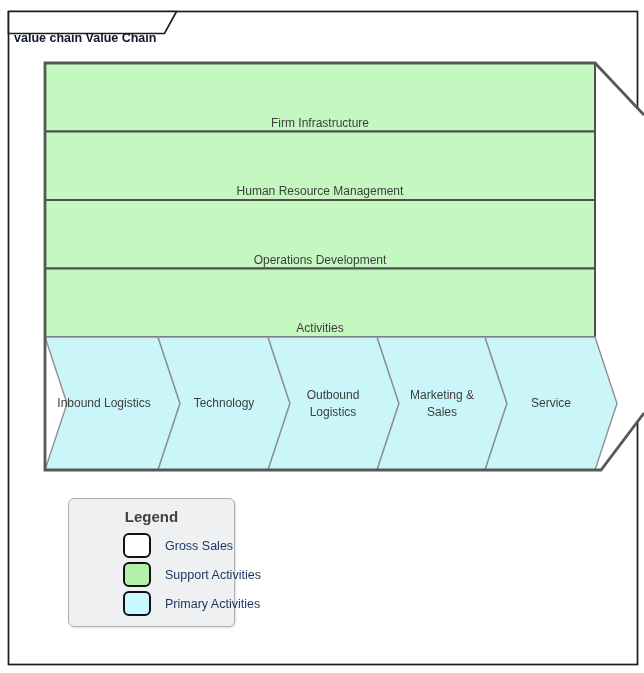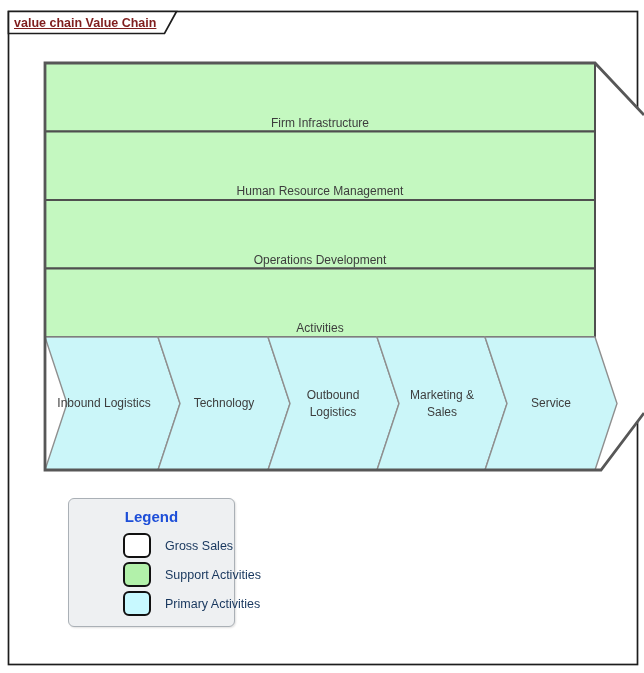--- a/index.html
+++ b/index.html
@@ -3,39 +3,39 @@
 <meta charset="utf-8">
 <style>
   html,body{margin:0;padding:0;background:#ffffff;}
   .stage{
     position:relative;width:644px;height:673px;background:#ffffff;
     font-family:"Liberation Sans","DejaVu Sans",sans-serif;overflow:hidden;
   }
   .stage svg{position:absolute;left:0;top:0;}
   .abs{position:absolute;}
   .tab-label{
-    left:14px;top:13px;width:150px;height:20px;line-height:20px;
-    font-size:12.5px;font-weight:bold;color:#7f1d1d;white-space:nowrap;text-decoration:underline;
+    left:14px;top:28px;width:150px;height:20px;line-height:20px;
+    font-size:12.5px;font-weight:bold;color:#0f172a;white-space:nowrap;
   }
   .band-label{
     left:45px;width:550px;height:69px;display:flex;align-items:center;justify-content:center;
     font-size:12px;color:#3d3d3d;text-align:center;margin-top:25px;
   }
   .chev-label{
     top:337px;height:133px;width:96px;display:flex;align-items:center;justify-content:center;
     font-size:12px;color:#3d3d3d;text-align:center;line-height:1.35;
   }
   .legend{
     left:68px;top:498px;width:167px;height:129px;
     background:#eef0f2;border:1.4px solid #aab0b6;border-radius:6px;
     box-shadow:1px 1px 2px rgba(0,0,0,0.12);
     box-sizing:border-box;
   }
   .legend-title{
-    margin-top:9px;text-align:center;font-size:15px;font-weight:bold;color:#1d4ed8;
+    margin-top:9px;text-align:center;font-size:15px;font-weight:bold;color:#404040;
   }
   .legend-rows{margin:8px 0 0 10px;}
   .legend-row{display:flex;align-items:center;margin-bottom:4px;padding-left:44px;}
   .legend-swatch{
     width:24px;height:21px;border:2px solid #111111;border-radius:6px;
     background:#ffffff;flex:0 0 auto;
   }
   .legend-row-label{margin-left:14px;font-size:12.5px;color:#17365d;white-space:nowrap;}
 </style>
 </head>

